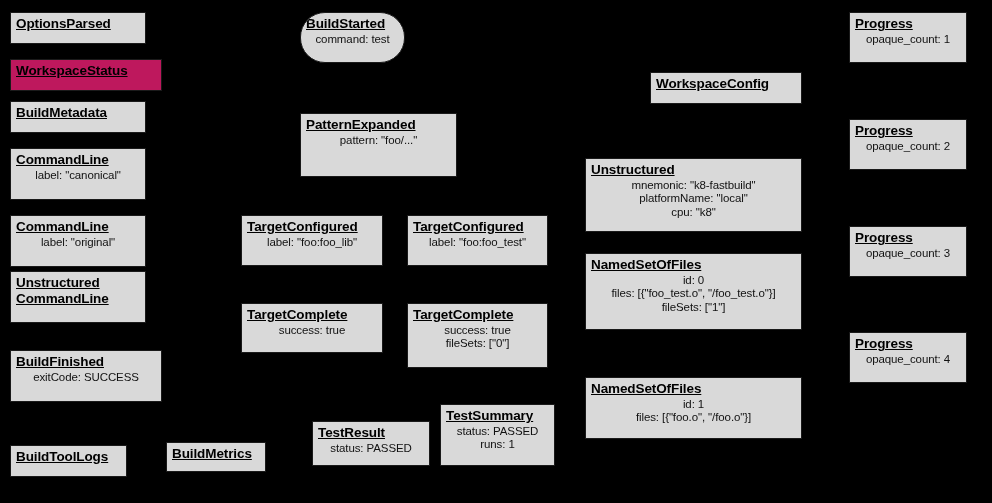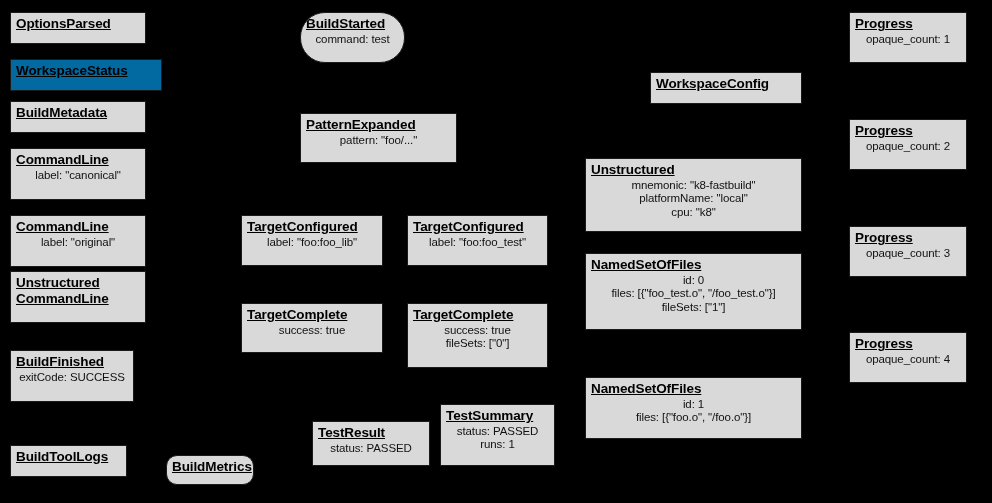--- a/index.html
+++ b/index.html
@@ -52,21 +52,21 @@
   }
 </style>
 </head>
 <body>
 
 <div id="graph-canvas" style="background: rgb(0, 0, 0); width: 992px; height: 503px;">
     <div class="node" style="left: 10px; top: 12px; width: 136px; height: 32px; background: rgb(217, 217, 217); border-color: rgb(26, 26, 26);">
       <span class="node-title">OptionsParsed</span>
       <span class="node-fields"></span>
     </div>
-    <div class="node" style="left: 10px; top: 59px; width: 152px; height: 32px; background: #0369a1; border-color: rgb(26, 26, 26);">
+    <div class="node" style="left: 10px; top: 59px; width: 152px; height: 32px; background: #be185d; border-color: rgb(26, 26, 26);">
       <span class="node-title">WorkspaceStatus</span>
       <span class="node-fields"></span>
     </div>
     <div class="node" style="left: 10px; top: 101px; width: 136px; height: 32px; background: rgb(217, 217, 217); border-color: rgb(26, 26, 26);">
       <span class="node-title">BuildMetadata</span>
       <span class="node-fields"></span>
     </div>
     <div class="node" style="left: 10px; top: 148px; width: 136px; height: 52px; background: rgb(217, 217, 217); border-color: rgb(26, 26, 26);">
       <span class="node-title">CommandLine</span>
       <span class="node-fields">
@@ -77,41 +77,41 @@
       <span class="node-title">CommandLine</span>
       <span class="node-fields">
         <span class="node-field">label: "original"</span>
       </span>
     </div>
     <div class="node" style="left: 10px; top: 271px; width: 136px; height: 52px; background: rgb(217, 217, 217); border-color: rgb(26, 26, 26);">
       <span class="node-title">Unstructured
 CommandLine</span>
       <span class="node-fields"></span>
     </div>
-    <div class="node" style="left: 10px; top: 350px; width: 124px; height: 52px; background: rgb(217, 217, 217); border-color: rgb(26, 26, 26);">
+    <div class="node" style="left: 10px; top: 350px; width: 152px; height: 52px; background: rgb(217, 217, 217); border-color: rgb(26, 26, 26);">
       <span class="node-title">BuildFinished</span>
       <span class="node-fields">
         <span class="node-field">exitCode: SUCCESS</span>
       </span>
     </div>
     <div class="node" style="left: 10px; top: 445px; width: 117px; height: 32px; background: rgb(217, 217, 217); border-color: rgb(26, 26, 26);">
       <span class="node-title">BuildToolLogs</span>
       <span class="node-fields"></span>
     </div>
-    <div class="node" style="left: 166px; top: 455px; width: 88px; height: 30px; background: rgb(217, 217, 217); border-color: rgb(26, 26, 26); border-radius: 11px;">
+    <div class="node" style="left: 166px; top: 442px; width: 100px; height: 30px; background: rgb(217, 217, 217); border-color: rgb(26, 26, 26);">
       <span class="node-title">BuildMetrics</span>
       <span class="node-fields"></span>
     </div>
     <div class="node" style="left: 300px; top: 12px; width: 105px; height: 51px; background: rgb(217, 217, 217); border-color: rgb(26, 26, 26); border-radius: 25px;">
       <span class="node-title">BuildStarted</span>
       <span class="node-fields">
         <span class="node-field">command: test</span>
       </span>
     </div>
-    <div class="node" style="left: 300px; top: 113px; width: 157px; height: 50px; background: rgb(217, 217, 217); border-color: rgb(26, 26, 26);">
+    <div class="node" style="left: 300px; top: 113px; width: 157px; height: 64px; background: rgb(217, 217, 217); border-color: rgb(26, 26, 26);">
       <span class="node-title">PatternExpanded</span>
       <span class="node-fields">
         <span class="node-field">pattern: "foo/..."</span>
       </span>
     </div>
     <div class="node" style="left: 241px; top: 215px; width: 142px; height: 51px; background: rgb(217, 217, 217); border-color: rgb(26, 26, 26);">
       <span class="node-title">TargetConfigured</span>
       <span class="node-fields">
         <span class="node-field">label: "foo:foo_lib"</span>
       </span>

